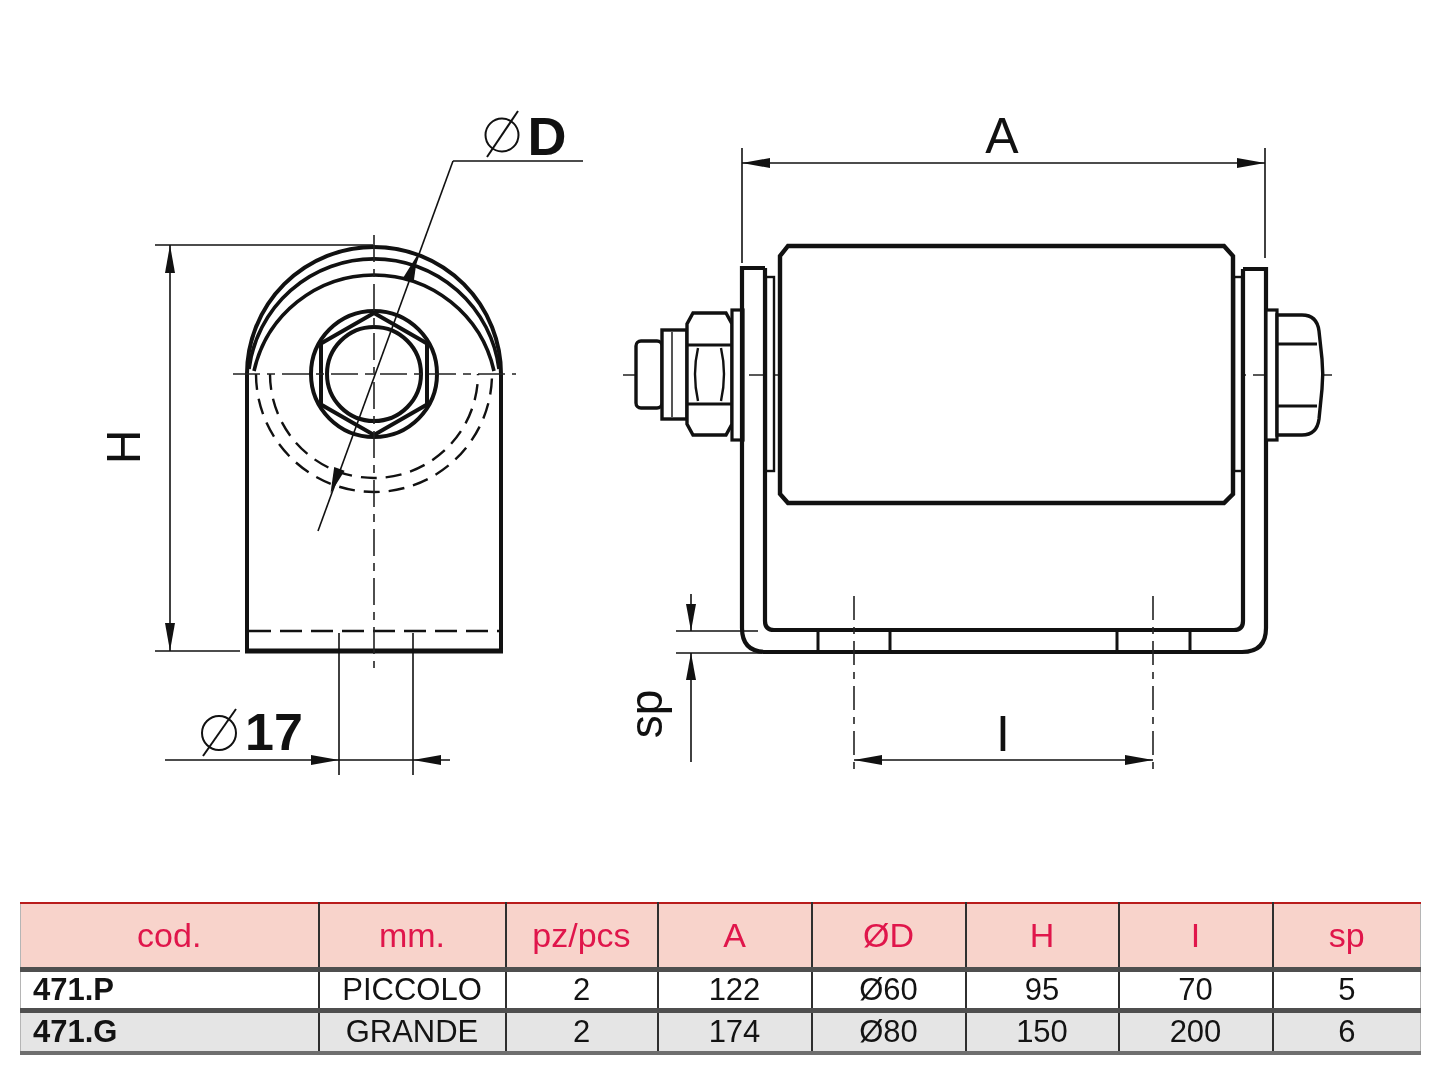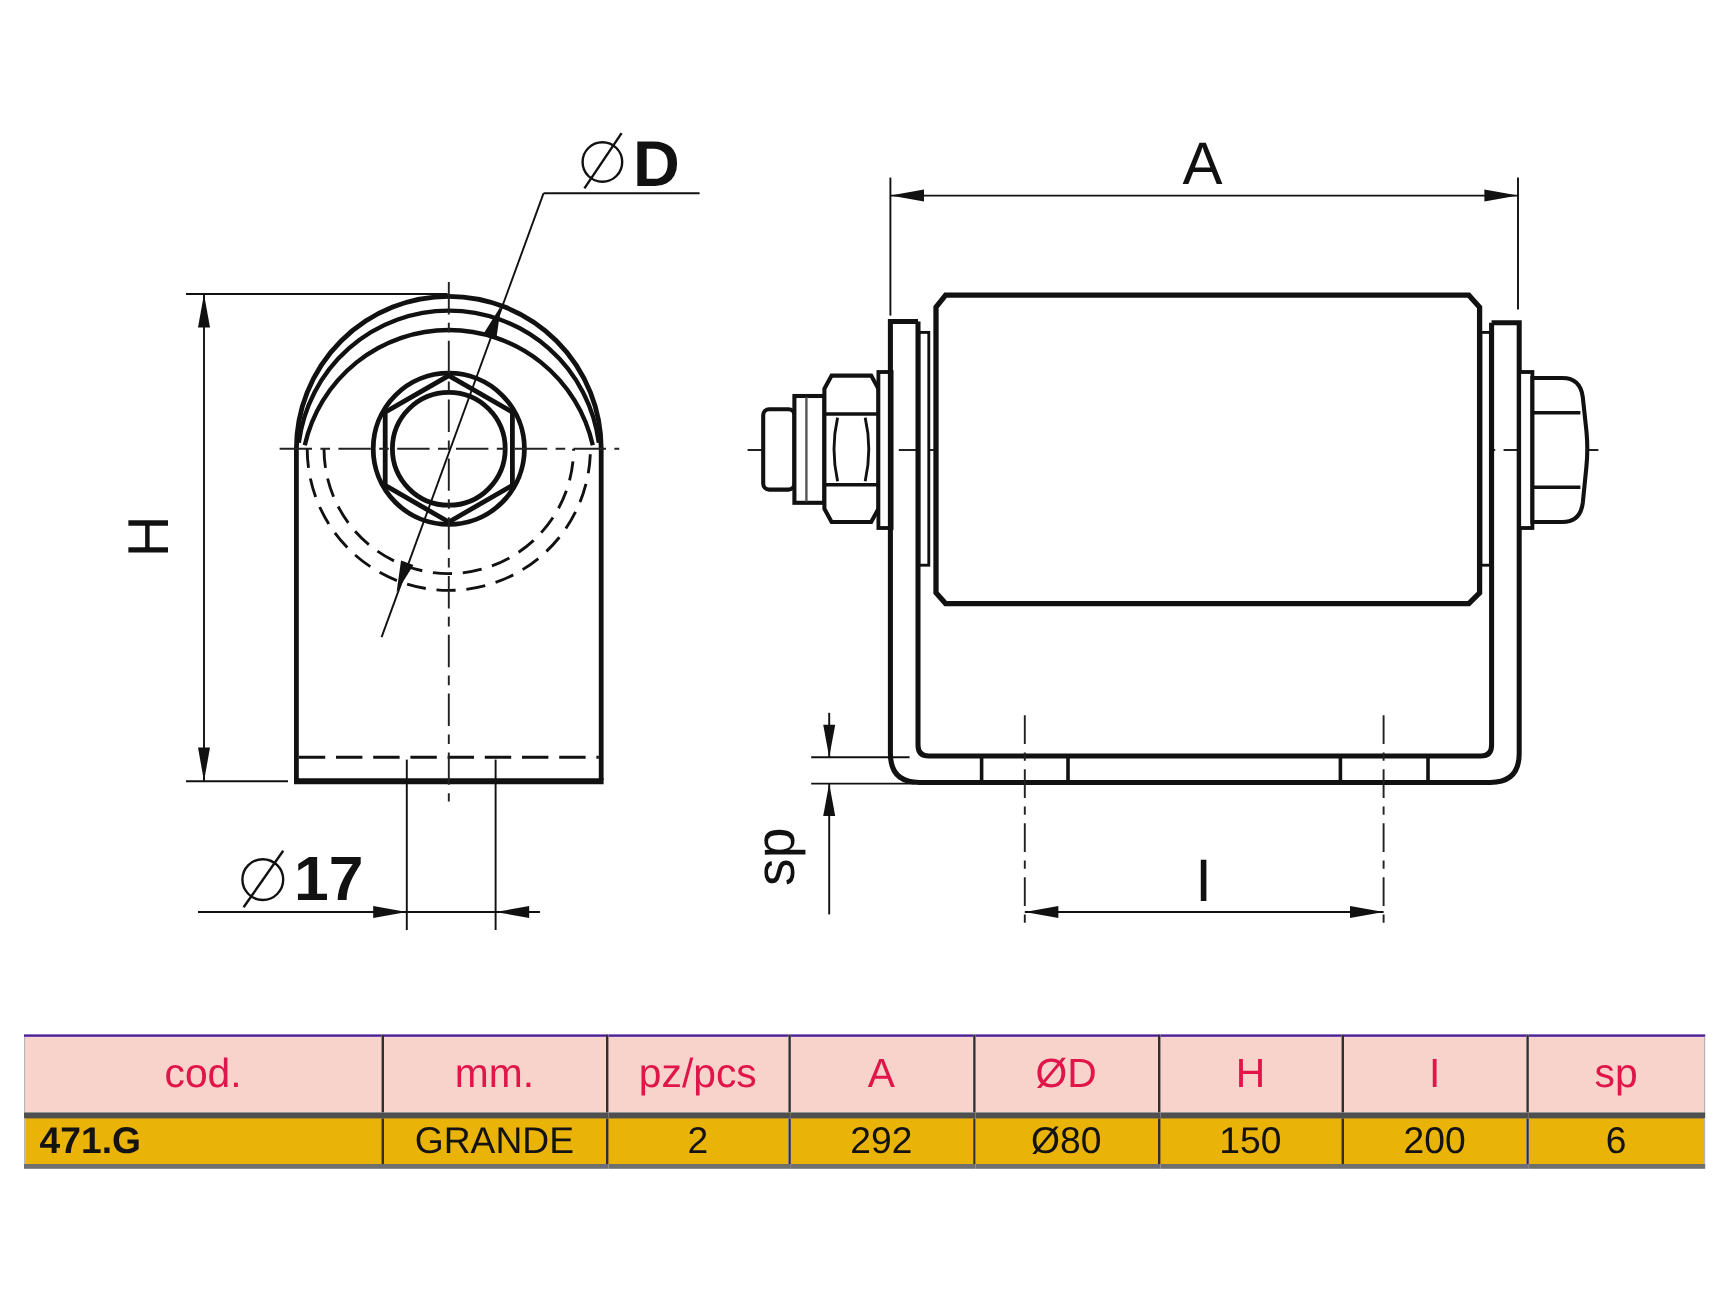--- a/index.html
+++ b/index.html
@@ -16,23 +16,24 @@
     fill:#111111;
   }
   
   #spec-table-wrap{
     position:absolute;left:20px;top:862px;width:1400px;
   }
   table#spec-table{
     width:1400px;
     border-collapse:collapse;
     table-layout:fixed;
-    border-top:2px solid #4c1d95;
+    border-top:2px solid #b91c1c;
     border-left:1px solid #b5b5b5;
     border-right:1px solid #b5b5b5;
+    margin-top:40px;
   }
   #spec-table th, #spec-table td{
     border-left:2px solid #2f2f2f;
     border-right:2px solid #2f2f2f;
     padding:0;
     white-space:nowrap;
     overflow:hidden;
   }
   #spec-table th:first-child, #spec-table td:first-child{border-left:none;}
   #spec-table th:last-child, #spec-table td:last-child{border-right:none;}
@@ -44,21 +45,21 @@
     font-weight:normal;
     text-align:center;
     border-bottom:5px solid #4f4f4f;
   }
   #spec-table tbody tr.row-white td{
     background:#ffffff;
     height:36px;
     border-bottom:5px solid #4f4f4f;
   }
   #spec-table tbody tr.row-gray td{
-    background:#eab308;
+    background:#e5e5e5;
     height:38px;
     border-bottom:4px solid #6f6f6f;
   }
   #spec-table td{
     color:#131313;
     font-size:31px;
     text-align:center;
   }
   #spec-table td.cod-cell{
     text-align:left;
@@ -221,25 +222,35 @@
           <th>mm.</th>
           <th>pz/pcs</th>
           <th>A</th>
           <th>ØD</th>
           <th>H</th>
           <th>I</th>
           <th>sp</th>
         </tr>
       </thead>
       <tbody>
+        <tr class="row-white">
+          <td class="cod-cell">471.P</td>
+          <td>PICCOLO</td>
+          <td>2</td>
+          <td>122</td>
+          <td>Ø60</td>
+          <td>95</td>
+          <td>70</td>
+          <td>5</td>
+        </tr>
         <tr class="row-gray">
           <td class="cod-cell">471.G</td>
           <td>GRANDE</td>
           <td>2</td>
-          <td>292</td>
+          <td>174</td>
           <td>Ø80</td>
           <td>150</td>
           <td>200</td>
           <td>6</td>
         </tr>
       </tbody>
     </table>
   </div>
 
 </div>

